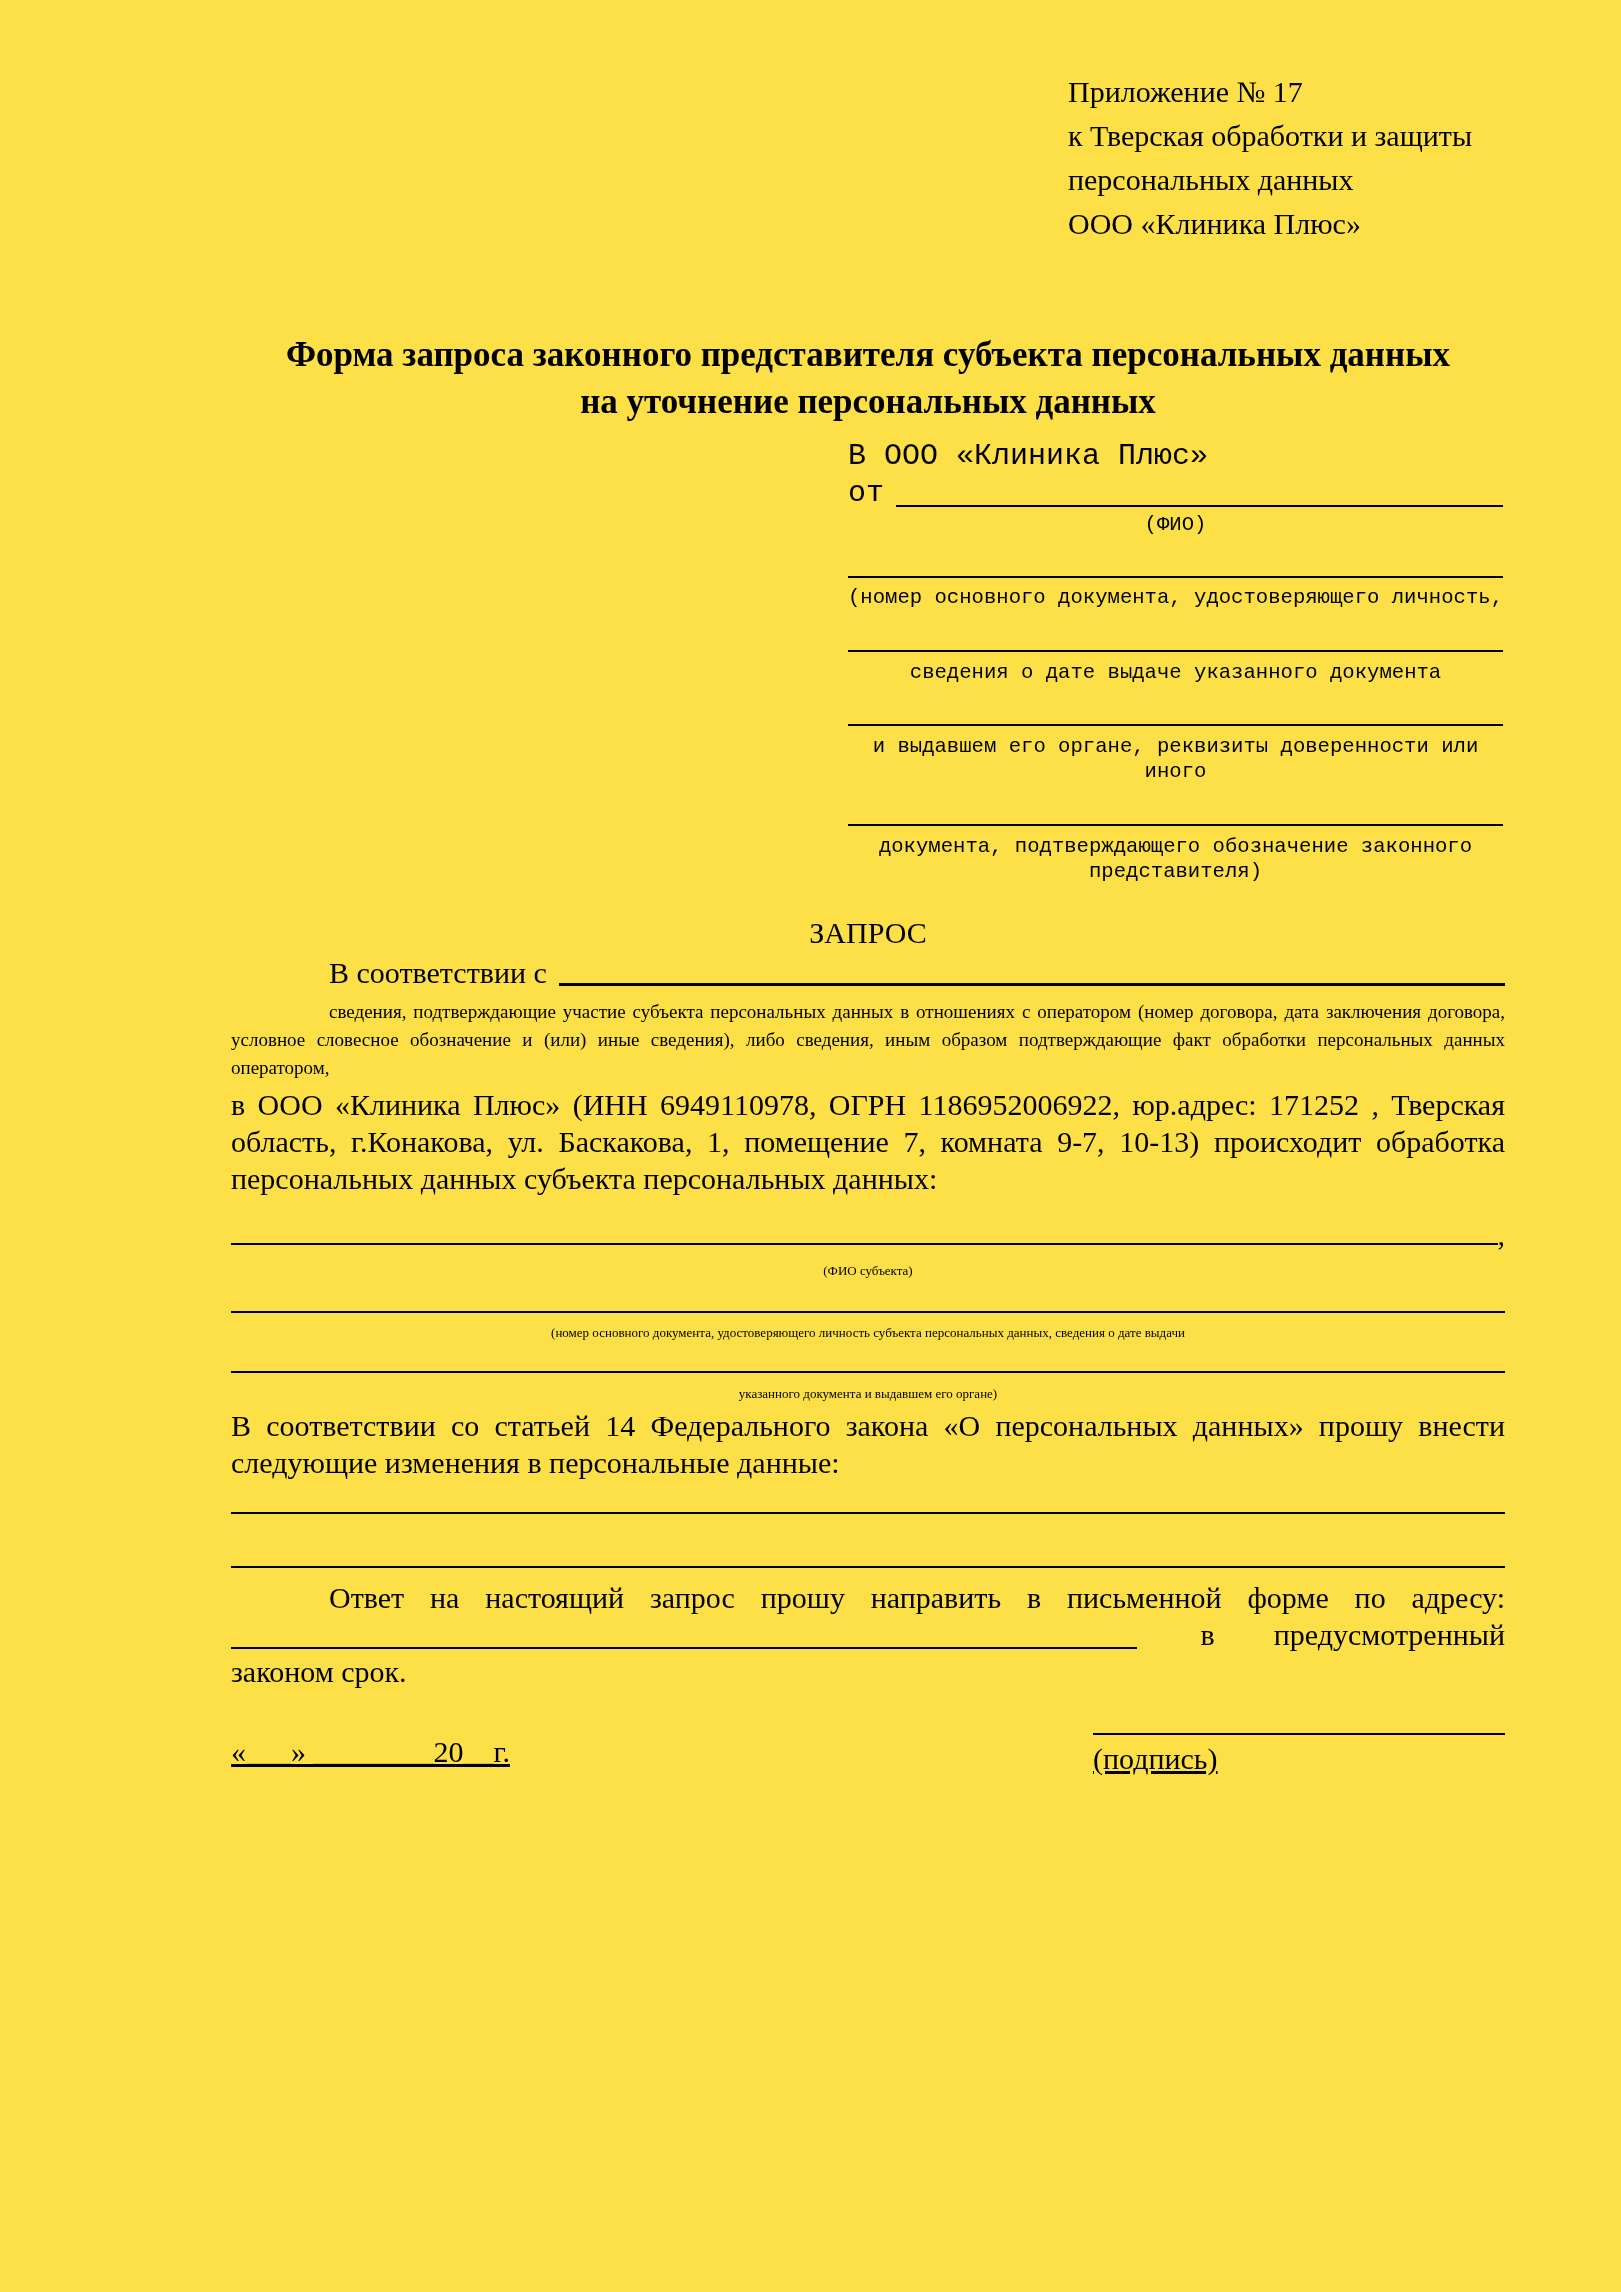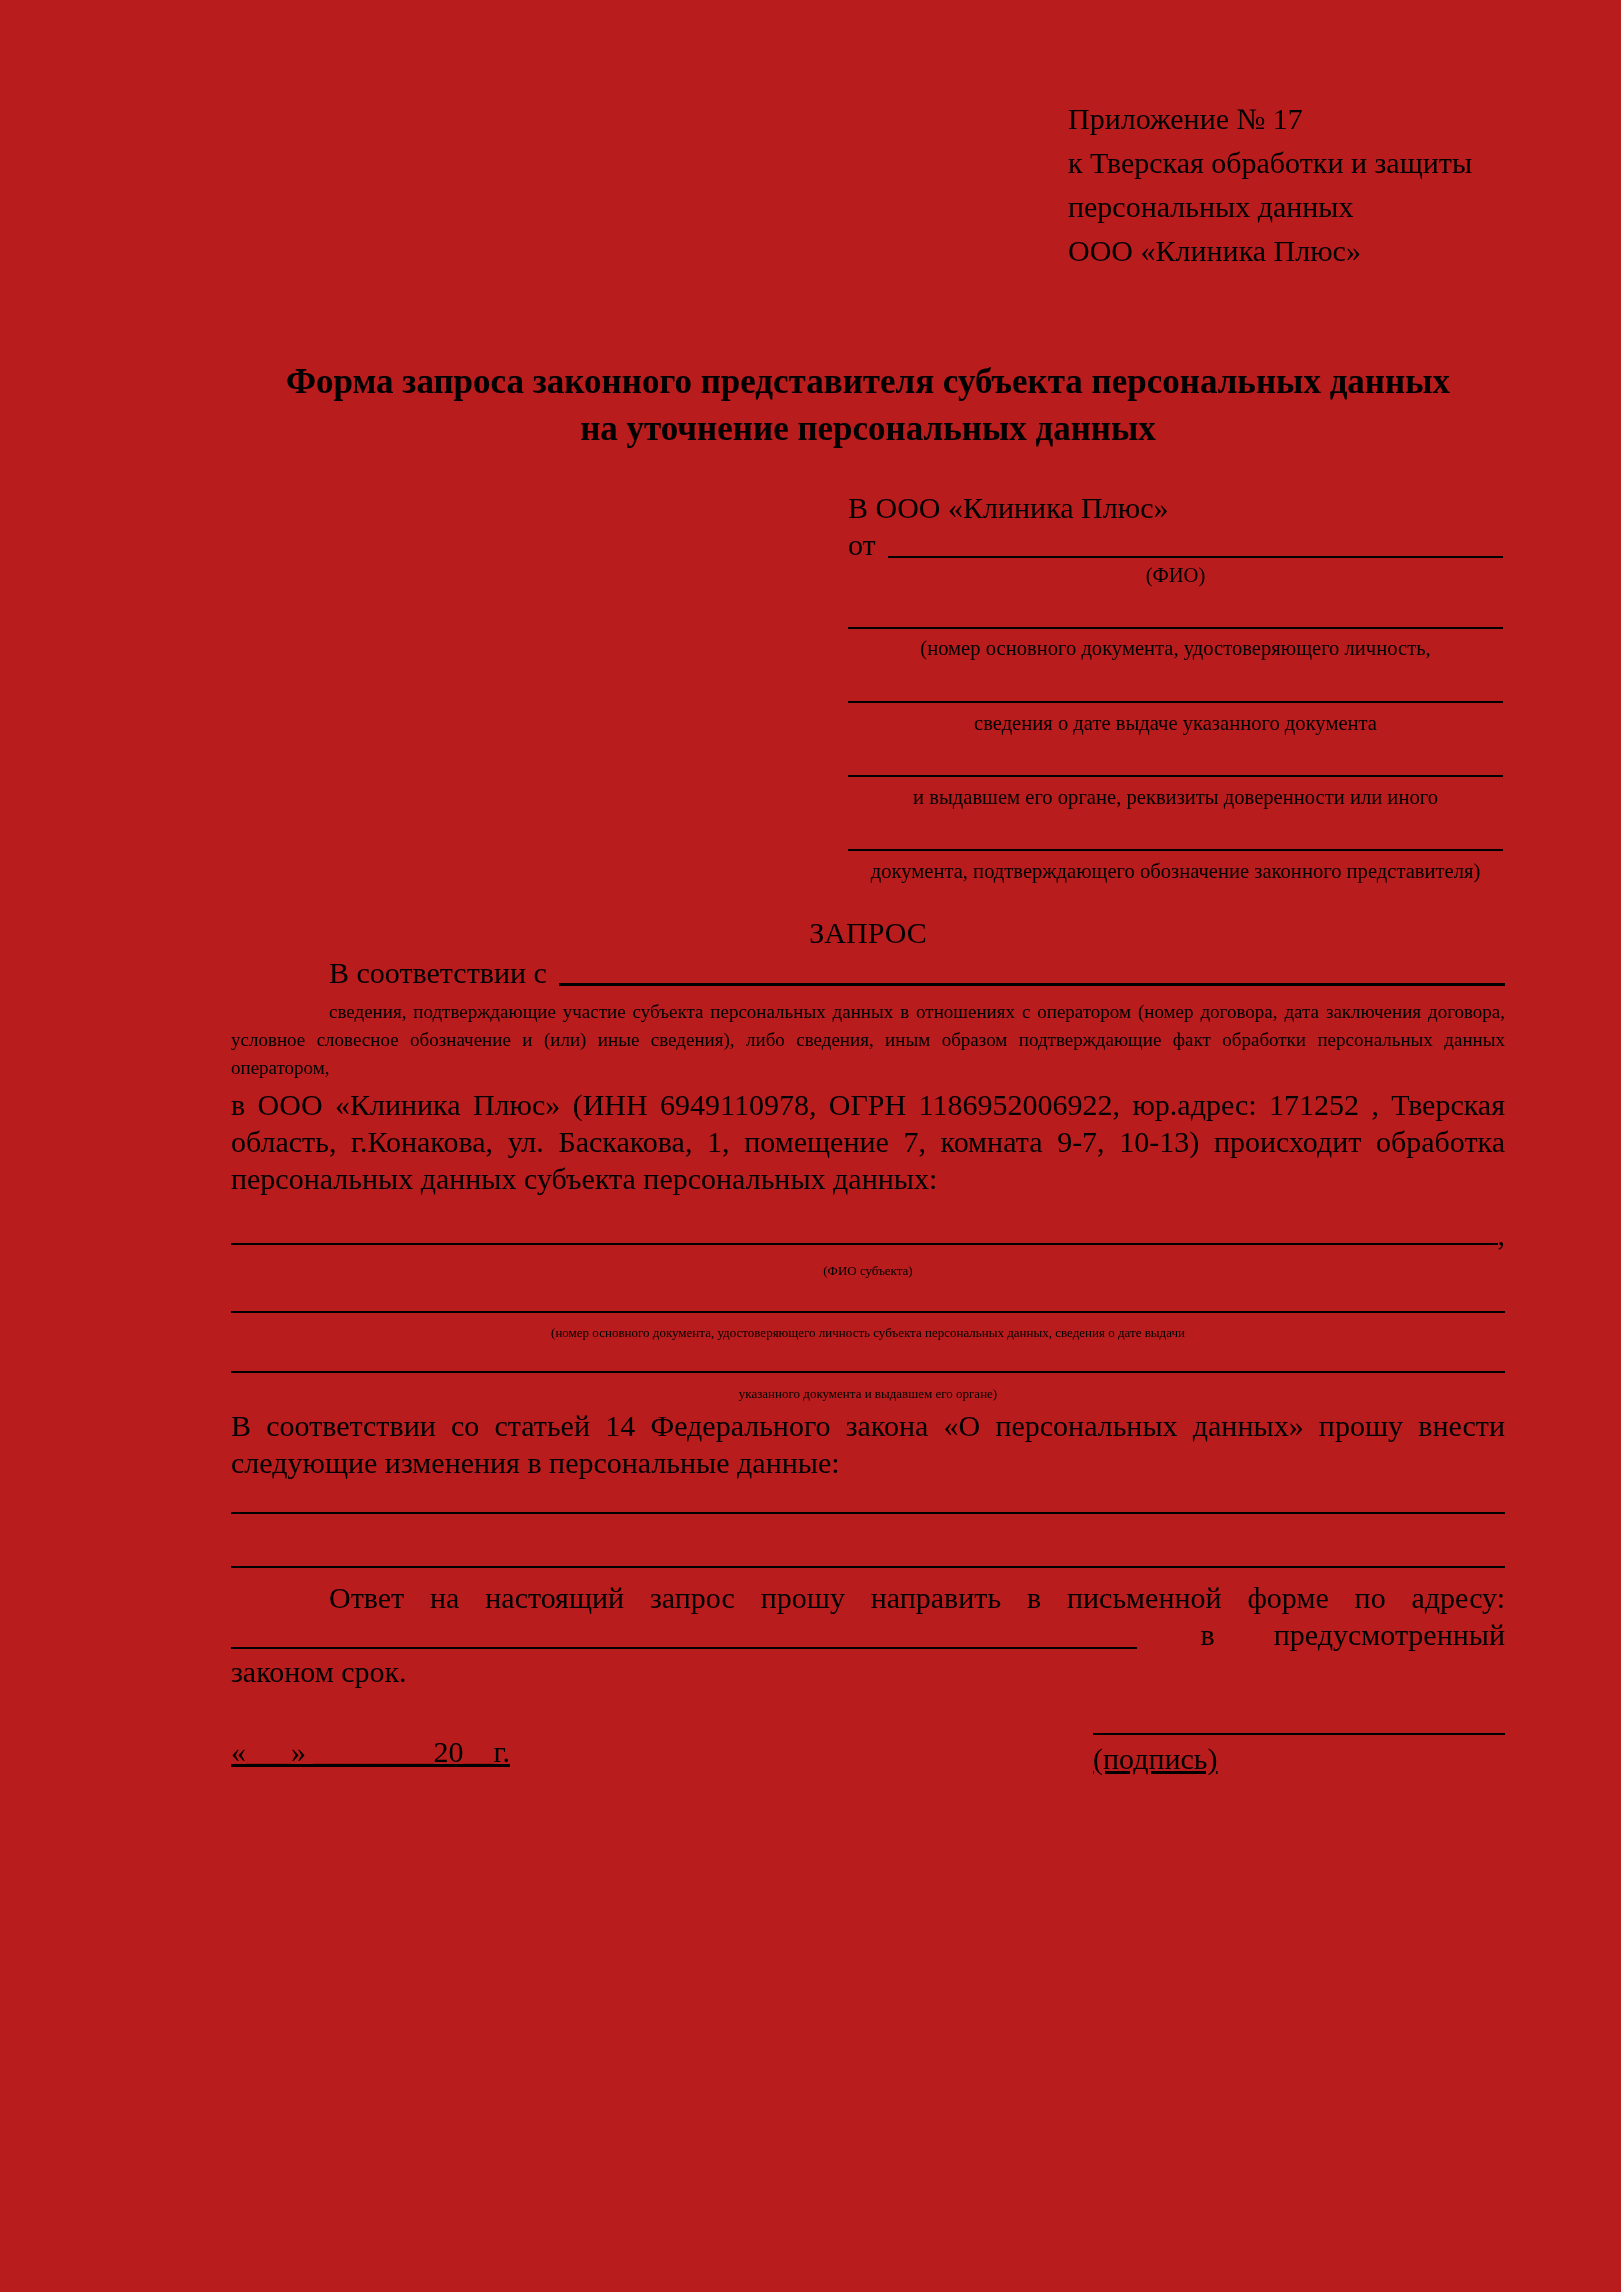--- a/index.html
+++ b/index.html
@@ -1,39 +1,39 @@
 <!DOCTYPE html>
 <html><head>
 <meta charset="utf-8">
 <style>
   * { margin:0; padding:0; box-sizing:border-box; }
   html,body { background:#ffffff; }
   .page {
     position:relative;
     width:1621px; height:2293px;
-    background:#b91c1c;
+    background:#fde047;
     color:#000000;
     font-family:"Liberation Serif","DejaVu Serif",serif;
     font-size:30px;
     line-height:37px;
-    padding:97px 116px 0 231px;
+    padding:70px 116px 0 231px;
     overflow:hidden;
   }
   
   .header-right { margin-left:837px; line-height:44px; }
   
   .doc-title {
     margin-top:85px;
     text-align:center;
     font-weight:bold;
     font-size:35px;
     line-height:47px;
   }
   
-  .addressee { margin-top:37px; margin-left:617px; width:655px; }
+  .addressee { margin-top:13px; margin-left:617px; width:655px;font-family:Liberation Mono, monospace; }
   .from-row { display:flex; }
   .from-row .lbl { white-space:nowrap; }
   .fill-line { flex:1; border-bottom:2.9px solid #000; margin-left:11.8px; margin-bottom:4.9px; }
   .cap { font-size:20.6px; line-height:25.5px; text-align:center; }
   .unit-line { border-bottom:2px solid #000; height:0; }
   .unit-cap { margin-top:7.8px; }
   .u1 { margin-top:38px; }
   .u2,.u3,.u4 { margin-top:39px; }
   
   .zapros { margin-top:29px; text-align:center; }

